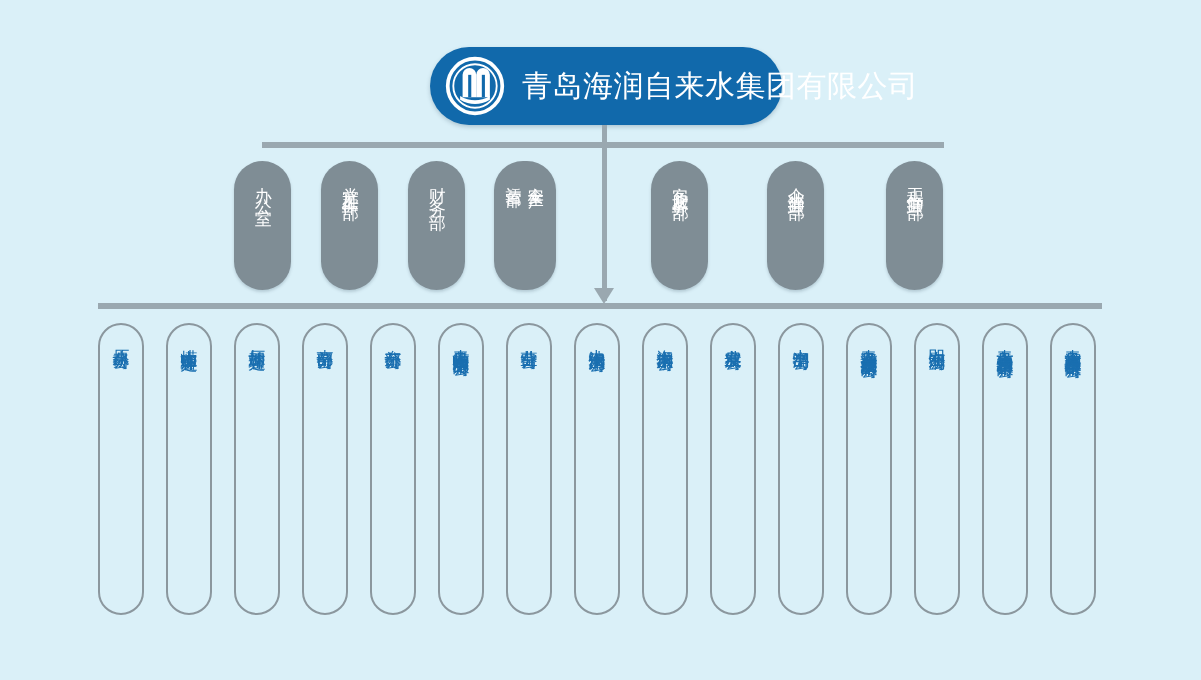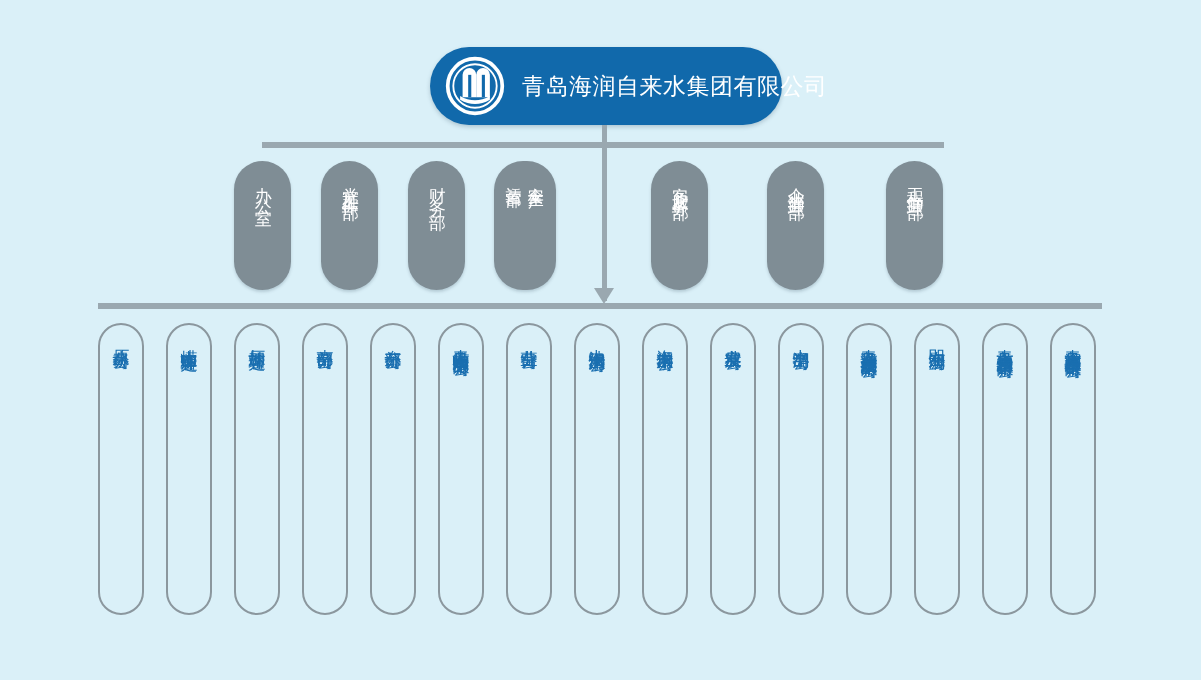--- a/index.html
+++ b/index.html
@@ -36,21 +36,21 @@
     padding-left: 14px;
   }
   .root-logo {
     width: 62px;
     height: 62px;
     flex: 0 0 62px;
     display: block;
   }
   .root-title {
     color: #ffffff;
-    font-size: 23px;
+    font-size: 30px;
     letter-spacing: 0.5px;
     margin-left: 16px;
     white-space: nowrap;
   }
 
   
   .conn-vert {
     position: absolute;
     left: 602px;
     top: 125px;

